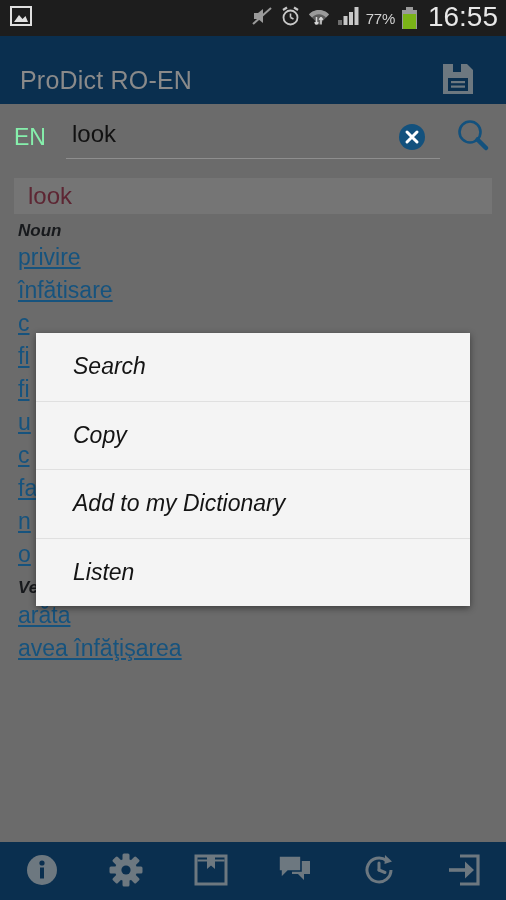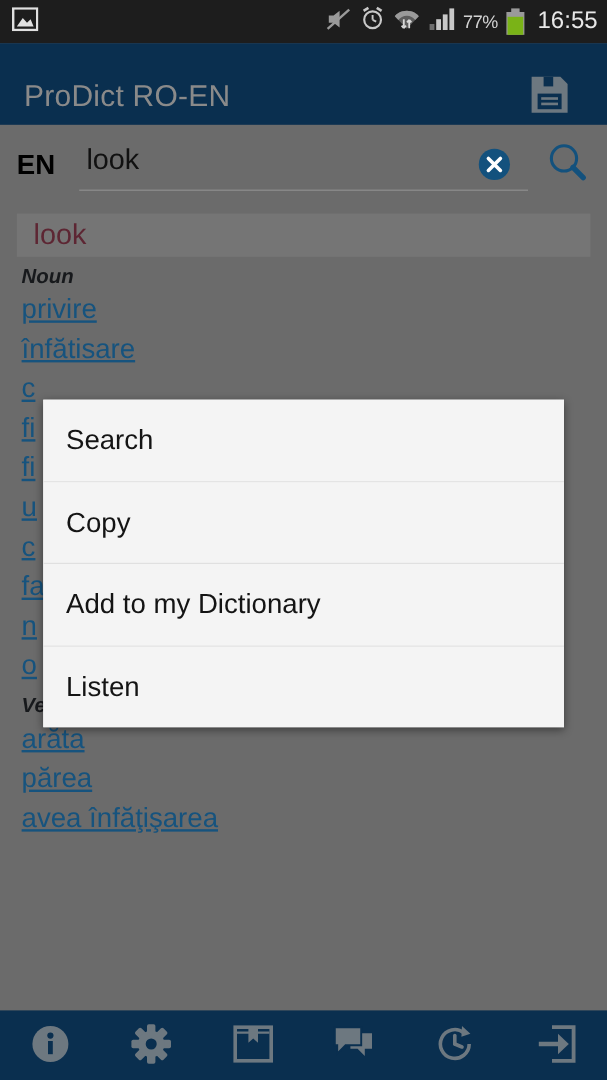--- a/index.html
+++ b/index.html
@@ -20,21 +20,21 @@
     padding: 0 8px 0 10px;
   }
   .sb-left { display: flex; align-items: center; }
   .sb-right { margin-left: auto; display: flex; align-items: center; gap: 7px; text-align: center; }
   .sb-icon { display: block; }
   .sb-pct {
     color: #d2d2d2; font-size: 15px; letter-spacing: -0.3px;
     font-family: "Liberation Sans", sans-serif;
   }
   .sb-time {
-    color: #e8e8e8; font-size: 20px; letter-spacing: 0px;
+    color: #e8e8e8; font-size: 28px; letter-spacing: 0px;
     margin-left: 4px; line-height: 1; padding-bottom: 2px;
   }
   .battery {
     position: relative; width: 15px; height: 22px;
     border: 0; background: transparent;
   }
   .battery .cap {
     position: absolute; top: 0; left: 4px; width: 7px; height: 3px; background: #9a9a9a;
   }
   .battery .body {
@@ -58,21 +58,21 @@
   .appbar-actions { margin-left: auto; display: flex; align-items: center; }
 
   
   .searchbar {
     position: absolute; top: 104px; left: 0;
     width: 506px; height: 66px;
     background: #6b6b6b;
     display: flex; align-items: center;
   }
   .lang-badge {
-    color: #000000; font-size: 23px; font-weight: bold;
+    color: #86efac; font-size: 23px; font-weight: normal;
     margin-left: 14px; width: 46px;
   }
   .search-field-wrap {
     position: relative;
     flex: 1; height: 50px;
     margin-left: 6px;
     display: flex; align-items: center;
   }
   .search-input {
     width: 100%; height: 44px;
@@ -126,24 +126,24 @@
   .dialog {
     position: absolute; left: 36px; top: 333px;
     width: 434px; height: 273px;
     background: #f4f4f4;
     box-shadow: 0 2px 7px rgba(0,0,0,0.45);
     overflow: hidden;
   }
   .dlg-item {
     height: 68.5px;
     display: flex; align-items: center;
-    padding-left: 19px;
+    padding-left: 37px;
     color: #141414; font-size: 23px;
     border-bottom: 1px solid #e0e0e0;
-    cursor: pointer; background: #f4f4f4;
+    cursor: pointer; background: #f4f4f4; font-style: italic;
   }
   .dlg-item:last-child { border-bottom: 0; }
 
   
   .bottombar {
     position: absolute; bottom: 0; left: 0;
     width: 506px; height: 58px;
     background: #0a2f4f;
     display: flex; align-items: center;
   }
@@ -260,21 +260,20 @@
         <div class="entry">c</div>
         <div class="entry">fi</div>
         <div class="entry">fi</div>
         <div class="entry">u</div>
         <div class="entry">c</div>
         <div class="entry">fa</div>
         <div class="entry">n</div>
         <div class="entry">o</div>
         <div class="pos-label">Verb</div>
         <div class="entry">arăta</div>
-        <div class="entry">părea</div>
         <div class="entry">avea înfăţişarea</div>
       </div>
   </div>
 
   <div class="scrim"></div>
   <div class="dialog">
     <div id="dialog-host">
         <div class="dlg-item">Search</div>
         <div class="dlg-item">Copy</div>
         <div class="dlg-item">Add to my Dictionary</div>

